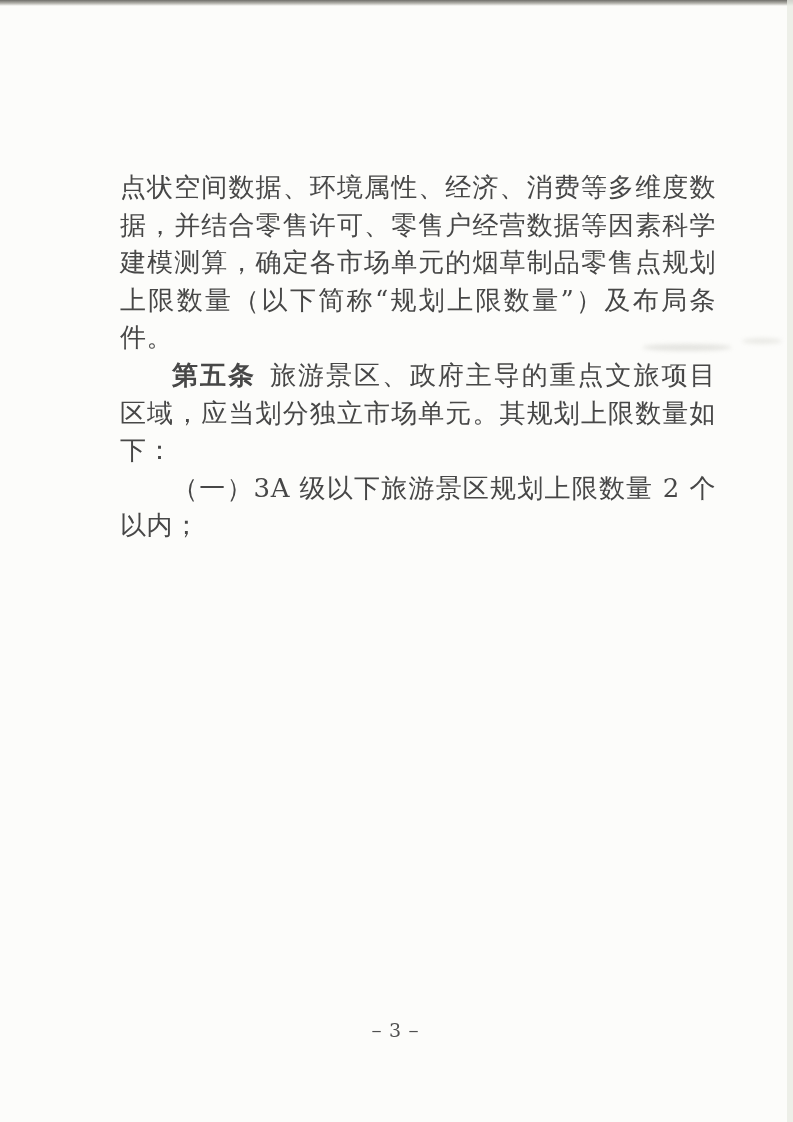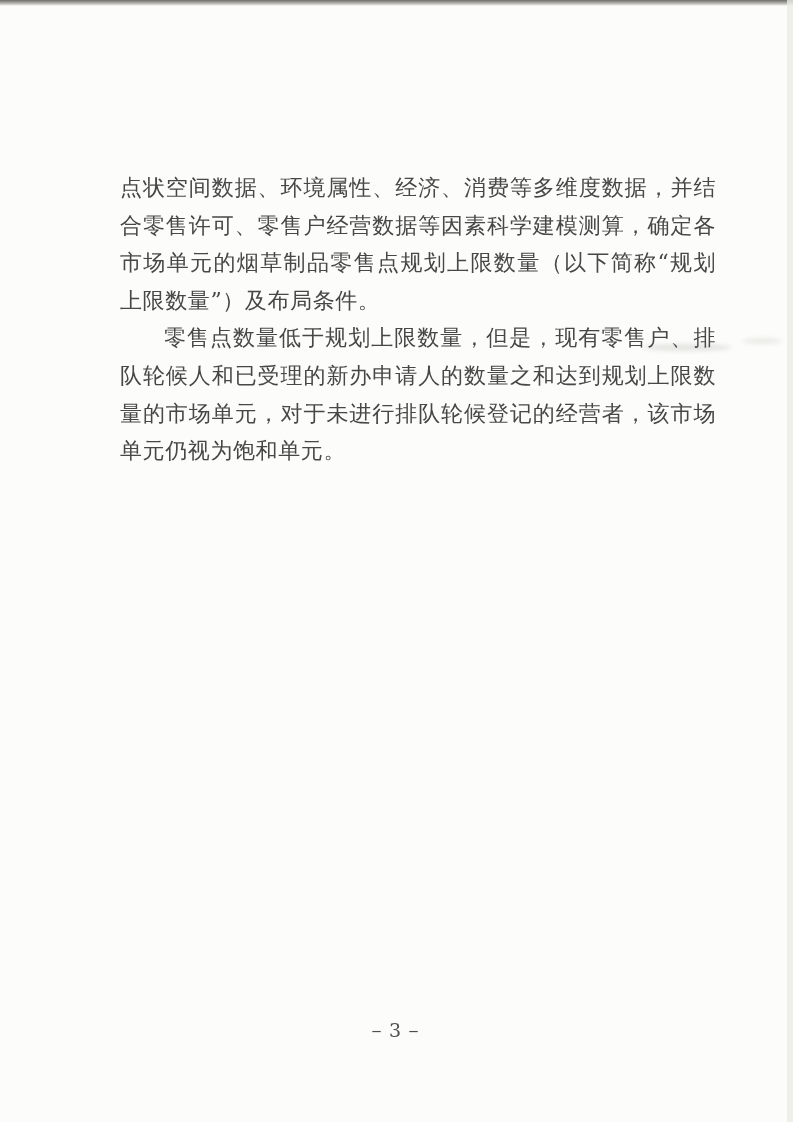--- a/index.html
+++ b/index.html
@@ -50,21 +50,21 @@
     border-radius: 50%;
     filter: blur(2px);
     opacity: 0.55;
   }
   
   .content {
     position: absolute;
     left: 120px;
     top: 169px;
     width: 596px;
-    font-size: 22px;
+    font-size: 26px;
     line-height: 37.6px;
     letter-spacing: 0.6px;
     text-align: justify;
   }
   .para {
     margin: 0;
     text-indent: 2em;
   }
   .para.noindent {
     text-indent: 0;
@@ -93,18 +93,19 @@
 
 <div class="page">
 
   <div class="scan-top-edge"></div>
   <div class="scan-right-edge"></div>
   <div class="scan-smudge-1"></div>
   <div class="scan-smudge-2"></div>
 
   <main class="content">
     <p class="para noindent"><span>点状空间数据、环境属性、经济、消费等多维度数据，并结合零售许可、零售户经营数据等因素科学建模测算，确定各市场单元的烟草制品零售点规划上限数量（以下简称“规划上限数量”）及布局条件。</span></p>
-    <p class="para"><span>零售点数量低于规划上限数量，但是，现有零售户、排队轮候人和已受理的新办申请人的数量之和达到规划上限数量的市场单元，对于未进行排队轮候登记的经营者，该市场单元仍视为饱和单元。</span></p>
+    <p class="para"><b class="article-lead">第五条</b><span>旅游景区、政府主导的重点文旅项目区域，应当划分独立市场单元。其规划上限数量如下：</span></p>
+    <p class="para"><span>（一）3A 级以下旅游景区规划上限数量 2 个以内；</span></p>
   </main>
 
   <div class="page-number">－3－</div>
 
 </div>
 
 </body></html>

